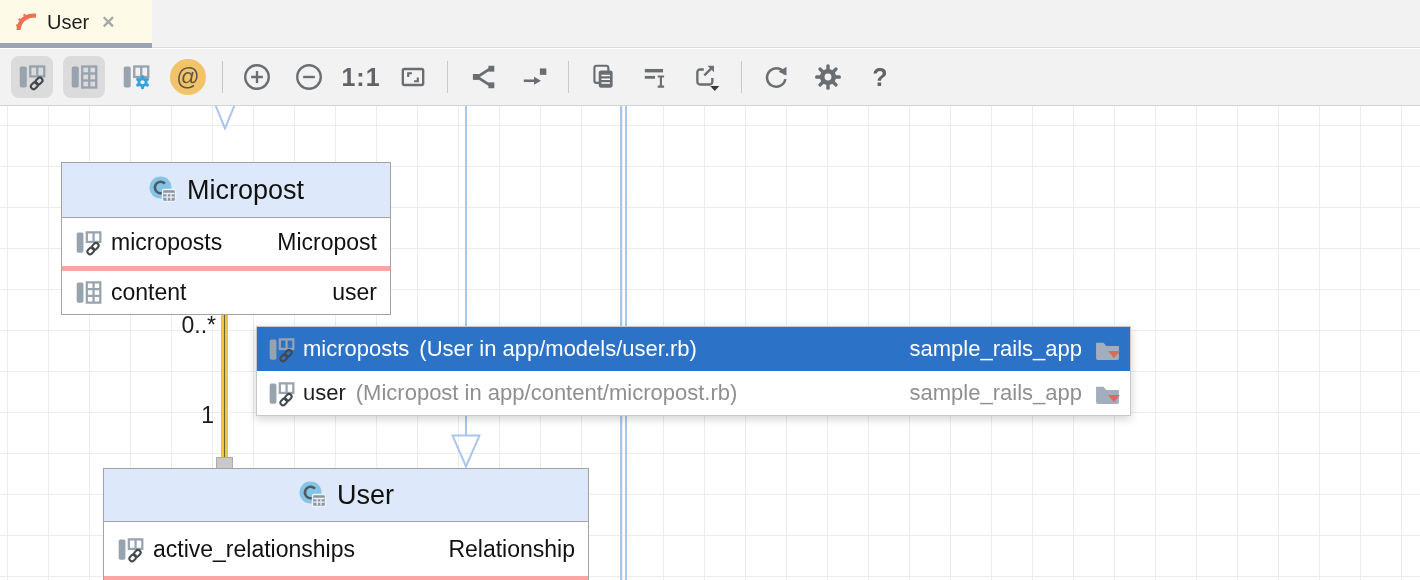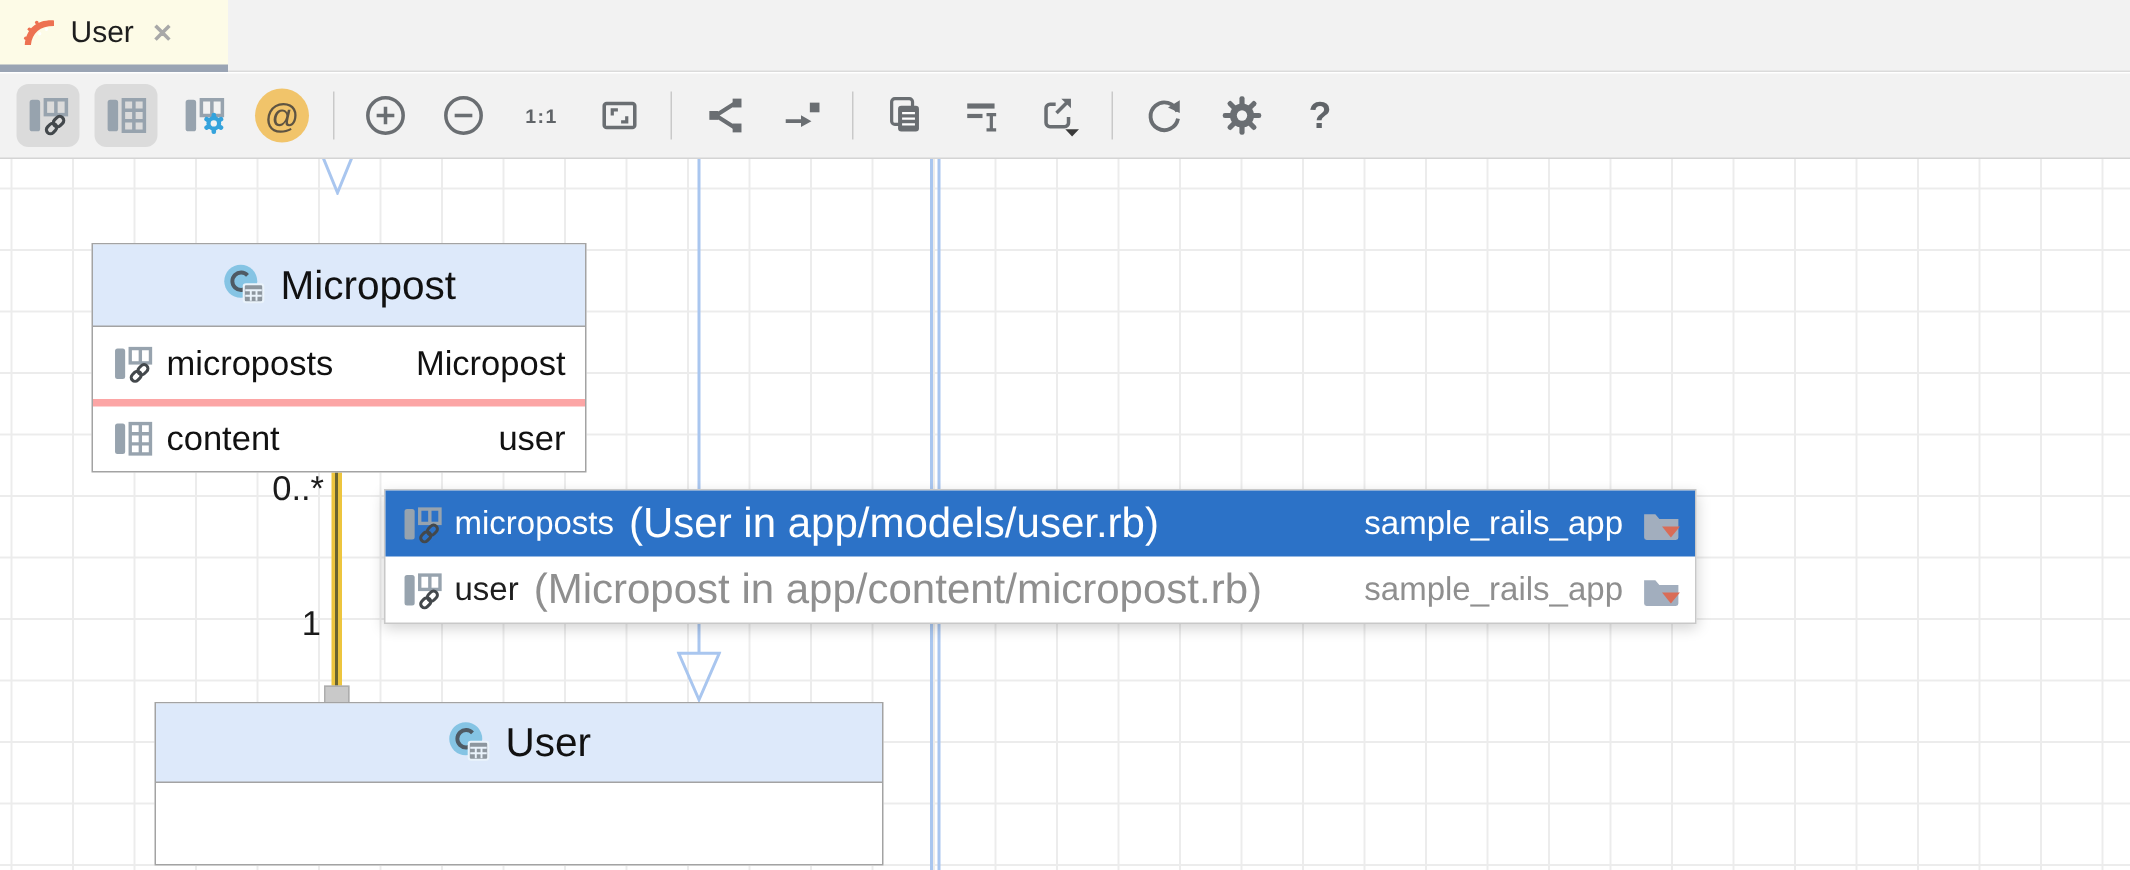--- a/index.html
+++ b/index.html
@@ -16,21 +16,21 @@
   .tab-close { font-size:17px; color:#A8A8A8; margin-left:12px; font-weight:bold; }
 
   
   .toolbar { position:absolute; top:49px; left:0; width:1420px; height:57px;
     background:#F2F2F2; border-bottom:1px solid #D4D4D4;
     display:flex; align-items:center; padding-left:6px; }
   .tbtn { width:42px; height:42px; margin:0 5px; border-radius:8px;
     display:flex; align-items:center; justify-content:center; flex:0 0 auto; }
   .tbtn.toggled { background:#DBDBDB; }
   .sep { width:1px; height:32px; background:#C9C9C9; margin:0 8px; flex:0 0 auto; }
-  .t11 { font-size:13px; font-weight:bold; color:#606468; letter-spacing:1px; }
+  .t11 { font-size:25px; font-weight:bold; color:#606468; letter-spacing:1px; }
   .at-badge { width:36px; height:36px; border-radius:50%; background:#F1C46A;
     color:#5E5442; font-size:23px; display:flex; align-items:center; justify-content:center; }
   .help-q { font-size:25px; font-weight:bold; color:#606468; }
 
   
   .canvas { position:absolute; top:106px; left:0; width:1420px; height:474px;
     background-color:#fff;
     background-image:
       linear-gradient(to right, #ECECEC 1px, transparent 1px),
       linear-gradient(to bottom, #ECECEC 1px, transparent 1px);
@@ -59,21 +59,21 @@
   #ent-micropost .ent-row { height:48px; }
   #ent-user { left:103px; top:362px; width:486px; }
   #ent-user .ent-header { height:53px; }
   #ent-user .ent-row { height:54px; }
 
   
   .popup { position:absolute; left:256px; top:220px; width:875px; background:#fff;
     border:1px solid #C8C8C8; box-shadow:0 3px 9px rgba(0,0,0,0.18); }
   .p-row { height:44px; display:flex; align-items:center; gap:8px; padding:0 9px 0 11px; }
   .p-row .p-name { font-size:22px; color:#1e1e1e; }
-  .p-row .p-detail { font-size:28px; color:#8F8F8F; margin-left:2px; }
+  .p-row .p-detail { font-size:22px; color:#8F8F8F; margin-left:2px; }
   .p-row .p-module { font-size:22px; color:#8F8F8F; margin-left:auto; margin-right:4px; }
   .p-row.selected { background:#2C72C7; }
   .p-row.selected .p-name, .p-row.selected .p-detail, .p-row.selected .p-module { color:#fff; }
 
   svg { flex:0 0 auto; }
 </style>
 </head>
 <body>
 
 <svg width="0" height="0" style="position:absolute">
@@ -283,20 +283,27 @@
   </div>
 
   <div class="entity" id="ent-user">
     <div class="ent-header">
       <svg width="30" height="30" viewBox="0 0 30 30">
           <use href="#sym-model"></use>
         </svg>
       <span class="ent-title">User</span>
     </div>
     <div class="ent-row">
+      <svg width="27" height="27" viewBox="0 0 24 24">
+          <use href="#sym-assoc"></use>
+        </svg>
+      <span class="rname">active_relationships</span>
+      <span class="rtype">Relationship</span>
+    </div>
+    <div class="ent-row">
       
     </div>
   </div>
 
   <div class="popup">
     <div class="p-row selected">
       <svg width="27" height="27" viewBox="0 0 24 24">
           <use href="#sym-assoc"></use>
         </svg>
       <span class="p-name">microposts</span>

